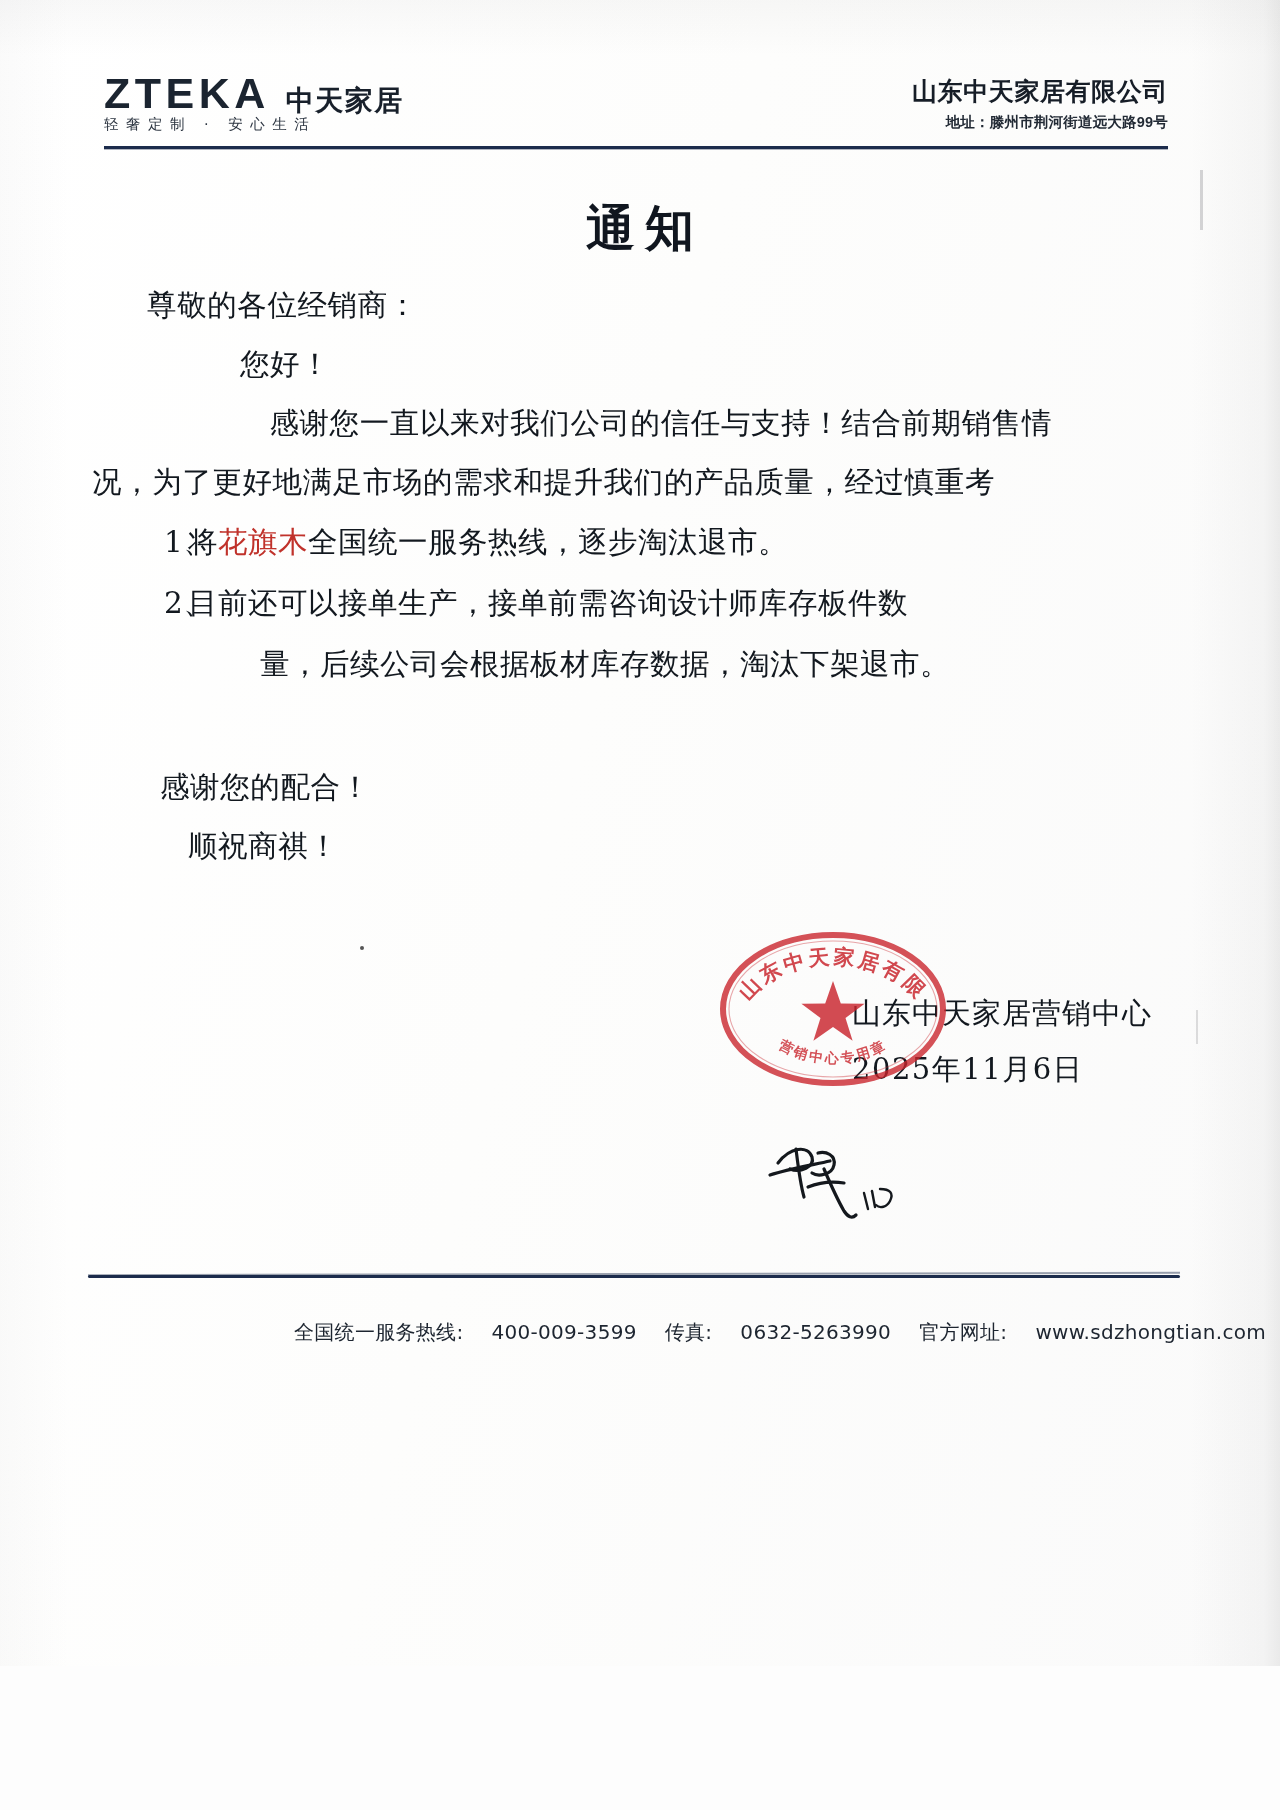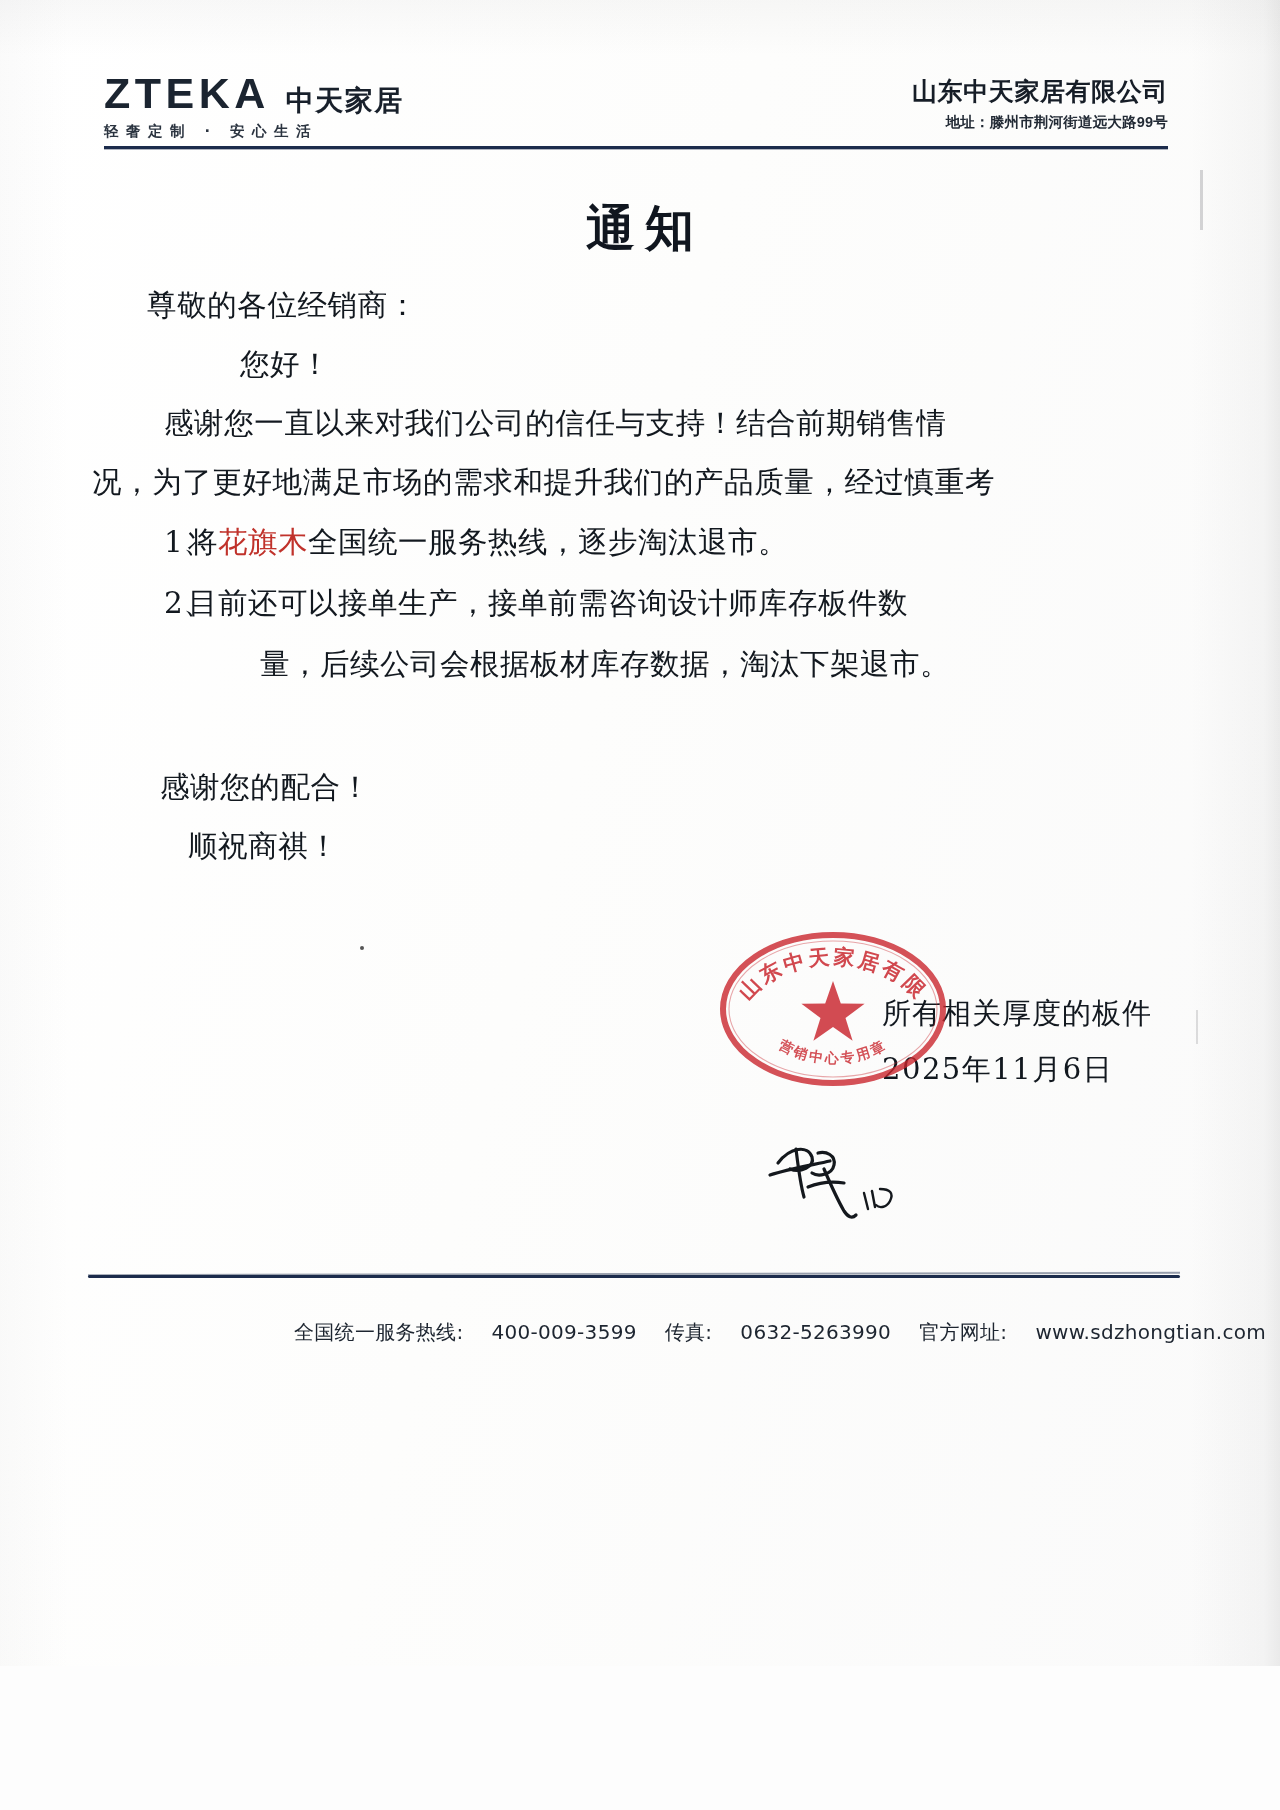--- a/index.html
+++ b/index.html
@@ -66,28 +66,26 @@
   }
   .brand-cn {
     font-family: "DejaVu Sans", sans-serif;
     font-size: 28px;
     font-weight: 700;
     letter-spacing: 1.5px;
     color: #18202b;
     line-height: 1;
   }
   .brand-tagline {
-    margin-top: 7px;
     font-family: "DejaVu Sans", sans-serif;
     font-size: 14.5px;
     letter-spacing: 7.5px;
     color: #2b3440;
     white-space: nowrap;
     filter: blur(0.25px);
-    font-weight: bold;
   }
   .company-block {
     position: absolute; right: 0; top: 6px; text-align: right;
   }
   .company-name {
     font-family: "DejaVu Sans", sans-serif;
     font-size: 25px;
     font-weight: 700;
     color: #161d27;
     letter-spacing: 0.6px;
@@ -140,21 +138,21 @@
     color: #12181f;
   }
   .ln {
     font-size: 29.5px;
     line-height: 59px;
     letter-spacing: 0.6px;
     white-space: nowrap;
   }
   .salutation { padding-left: 55px; }
   .greeting   { padding-left: 148px; }
-  .para-first { padding-left: 72px; }
+  .para-first { padding-left: 72px; text-align: right; }
   .para-cont  { padding-left: 0px; }
 
   .list-item {
     display: flex;
     font-size: 29.5px;
     line-height: 61px;
     letter-spacing: 0.5px;
     white-space: nowrap;
   }
   .list-num {
@@ -302,21 +300,21 @@
     </div>
     <div class="list-text-cont">量，后续公司会根据板材库存数据，淘汰下架退市。</div>
 
     <div class="ln closing-1">感谢您的配合！</div>
     <div class="ln closing-2">顺祝商祺！</div>
 
     <div class="stray-dot"></div>
   </div>
 
   <div class="sign-block">
-    <div>所有相关厚度的板件</div>
+    <div>山东中天家居营销中心</div>
     <div class="sign-date">2025年11月6日</div>
   </div>
 
   <svg class="seal" viewBox="0 0 242 168">
     <defs>
       <path id="sealArcTop" d="M 30 92 A 92 62 0 0 1 212 92"></path>
       <path id="sealArcBot" d="M 46 96 A 76 50 0 0 0 196 96"></path>
     </defs>
     <g stroke="#c9242c" fill="none" opacity="0.9">
       <ellipse cx="121" cy="84" rx="110" ry="74" stroke-width="6"></ellipse>

